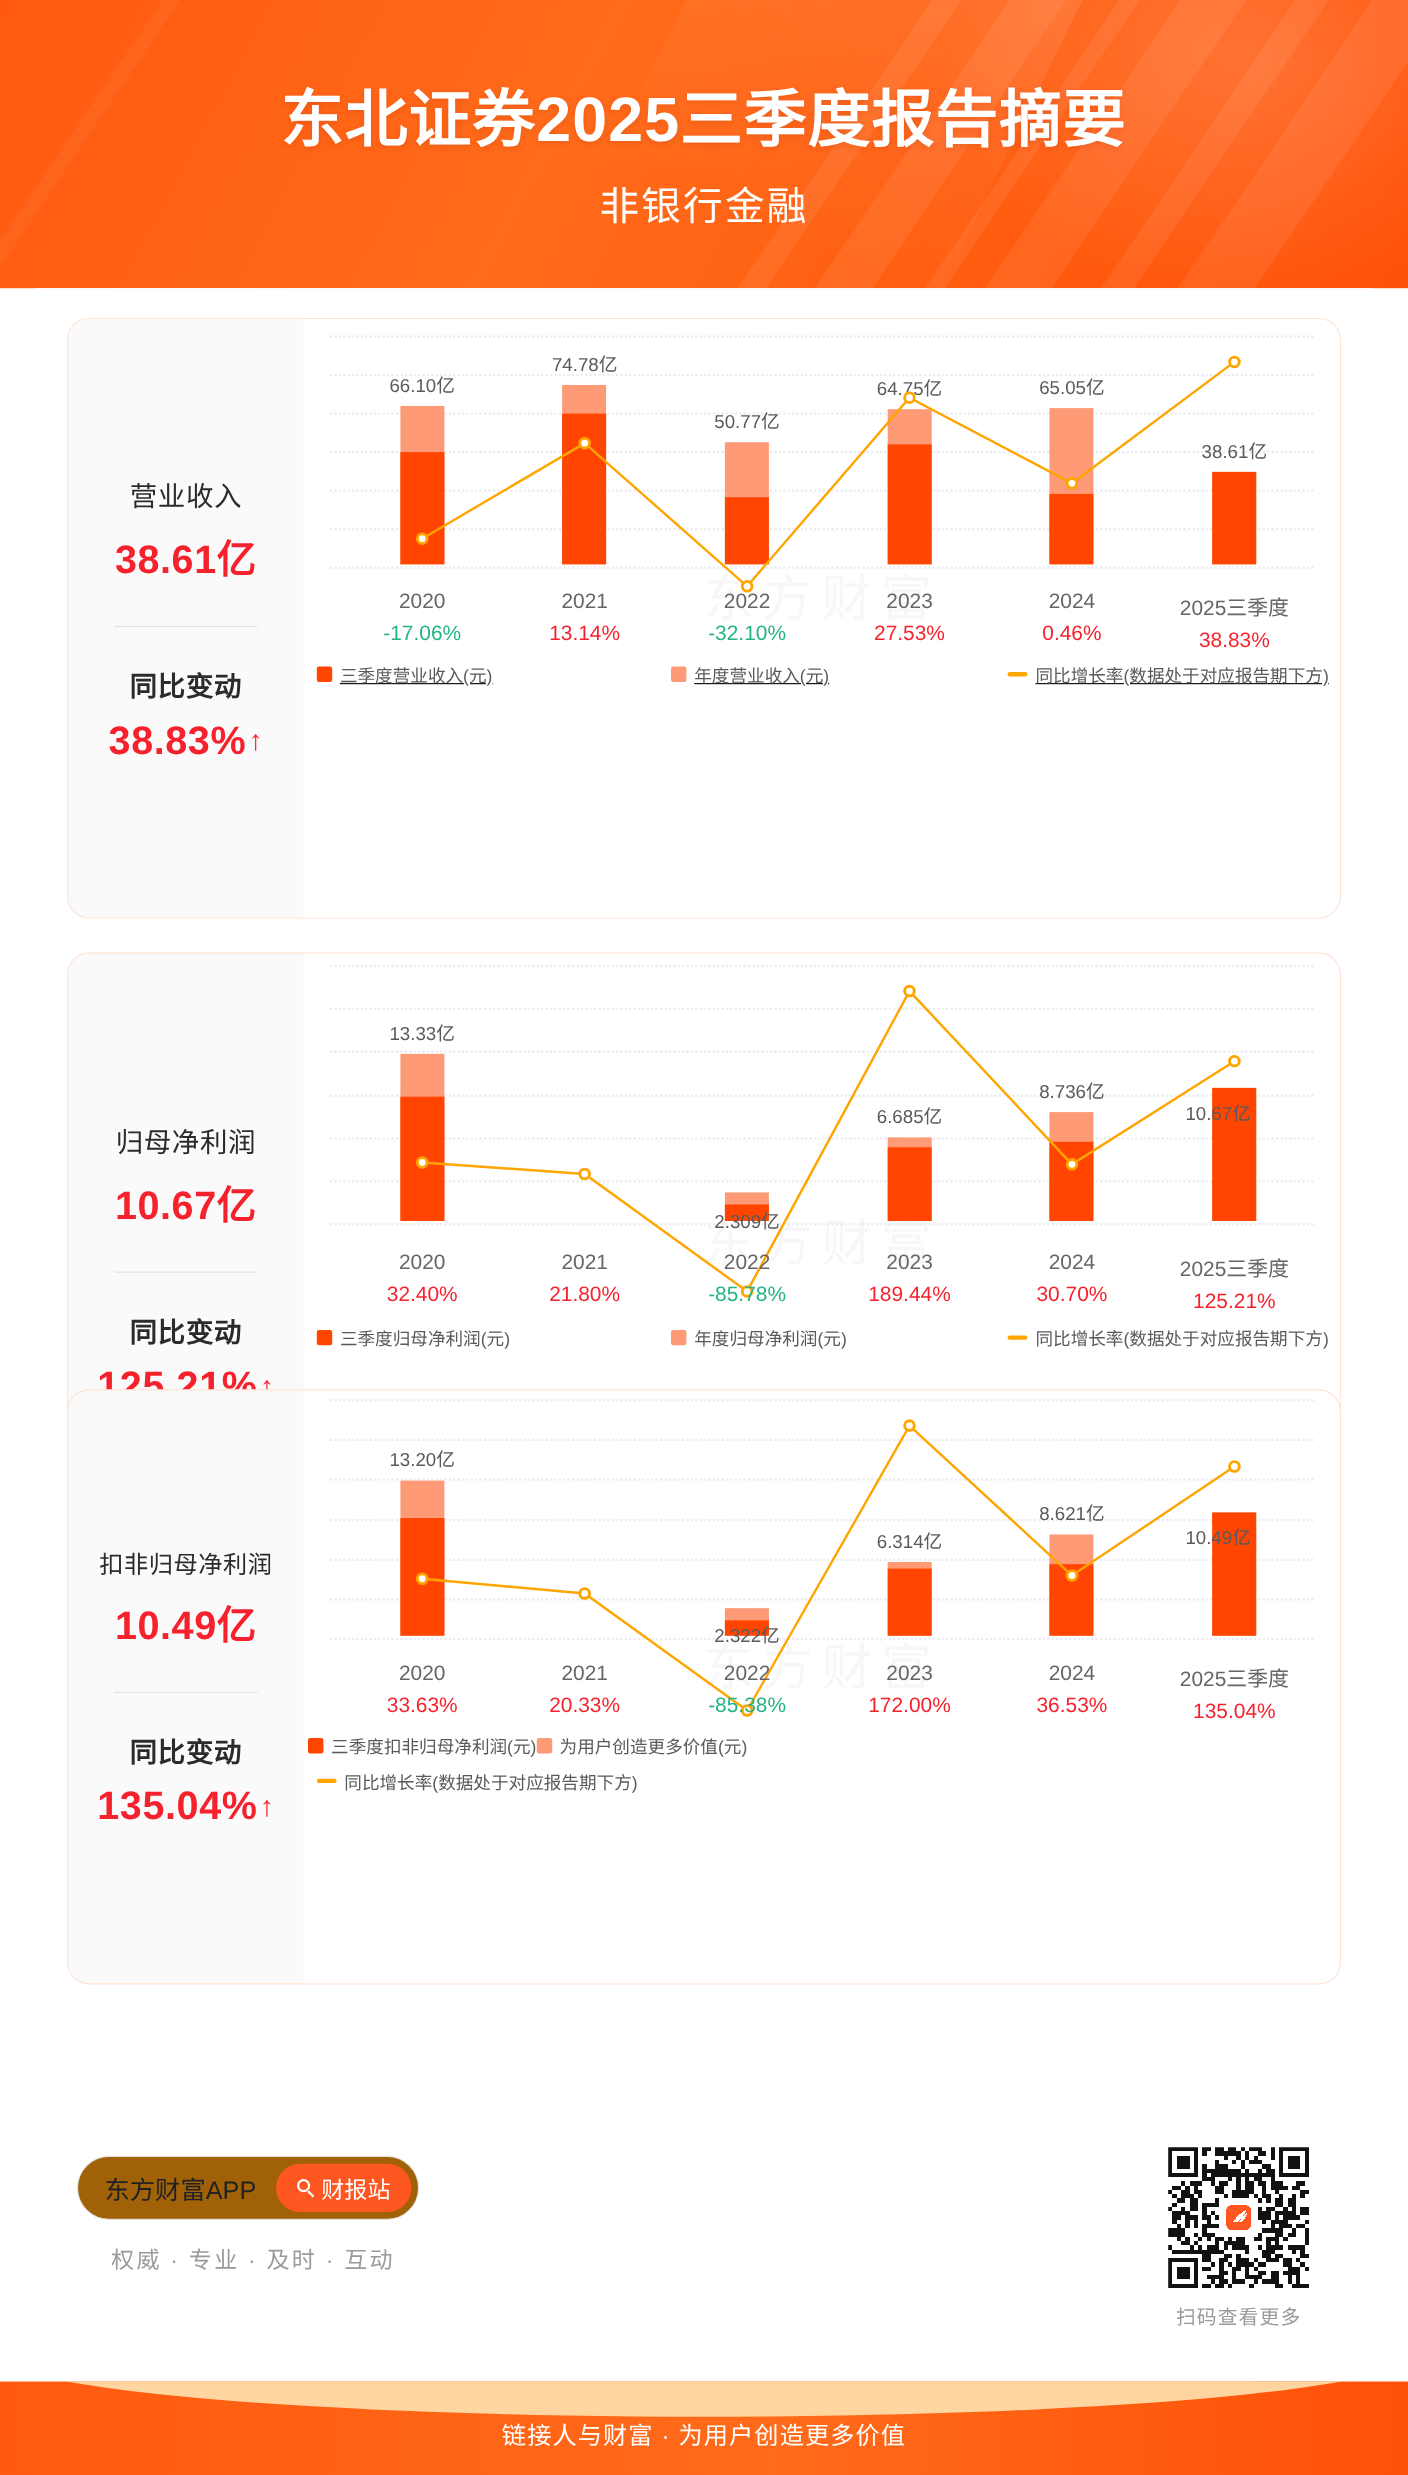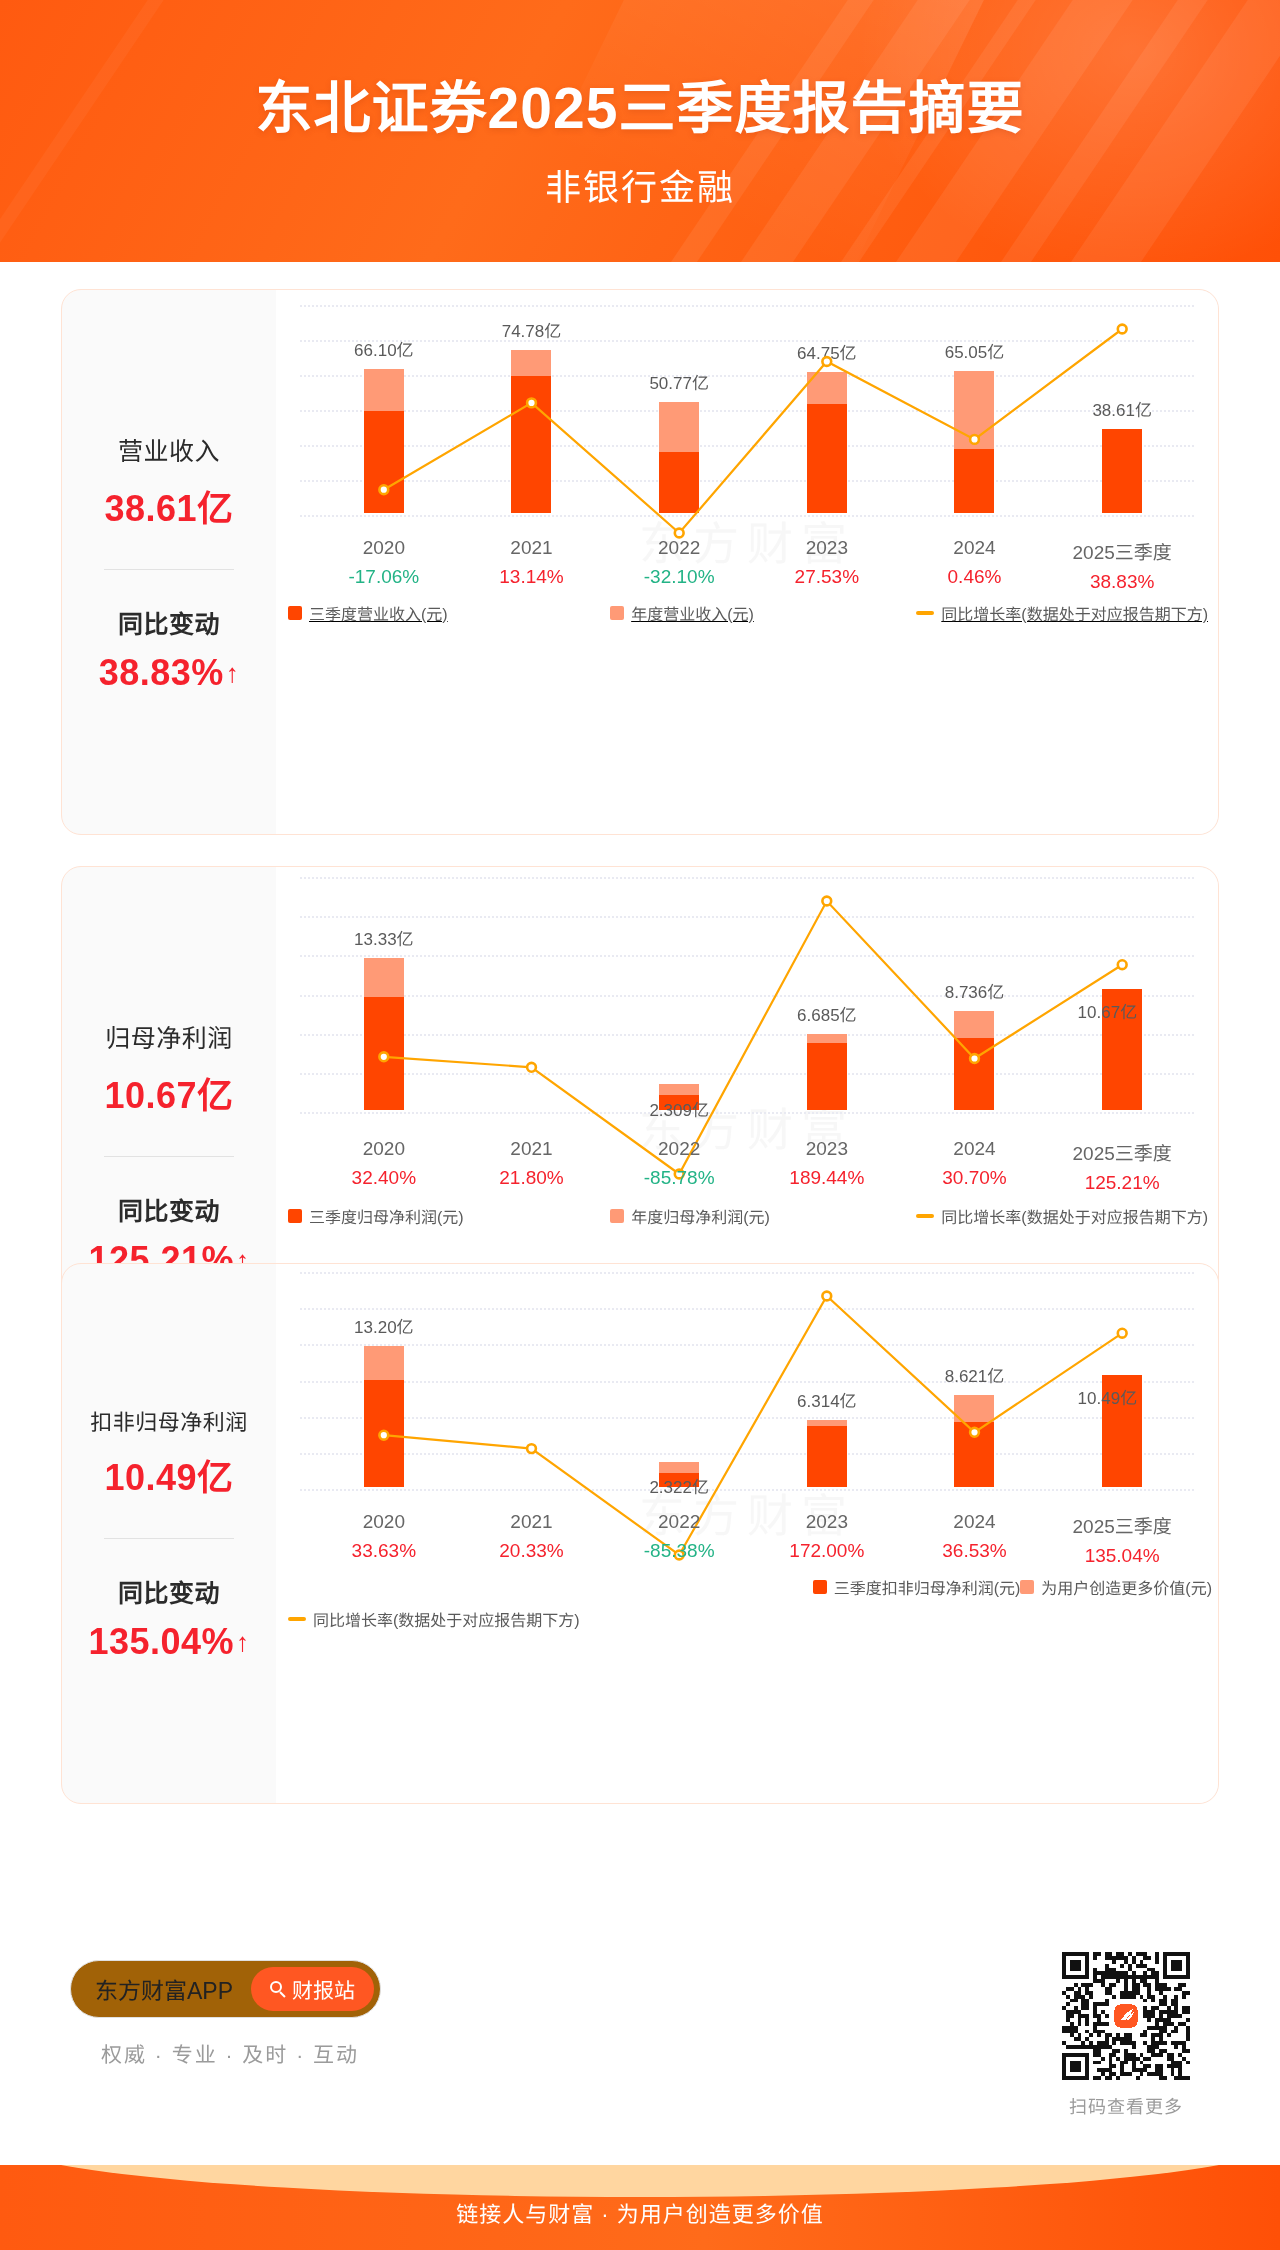--- a/index.html
+++ b/index.html
@@ -481,21 +481,21 @@
               <div class="axis-col" style="left: 624.667px; width: 147.667px;">
                 <div class="axis-year">2024</div>
                 <div class="axis-pct pct-up">36.53%</div>
               </div>
               <div class="axis-col" style="left: 772.333px; width: 147.667px;">
                 <div class="axis-year">2025三季度</div>
                 <div class="axis-pct pct-up">135.04%</div>
               </div>
             </div>
             <div class="legend" style="top: 311px;">
-              <div class="legend-row" style="left: 16px; top: 0px; width: 920px; justify-content: flex-end;">
+              <div class="legend-row" style="left: 4px; top: 0px; width: 920px; justify-content: flex-start;">
                 <span class="legend-item">
                   <span class="sw q3"></span>
                   <span class="legend-text">三季度扣非归母净利润(元)</span>
                 </span>
                 <span class="legend-item">
                   <span class="sw yr"></span>
                   <span class="legend-text">为用户创造更多价值(元)</span>
                 </span>
               </div>
               <div class="legend-row" style="left: 12px; top: 32px;">

